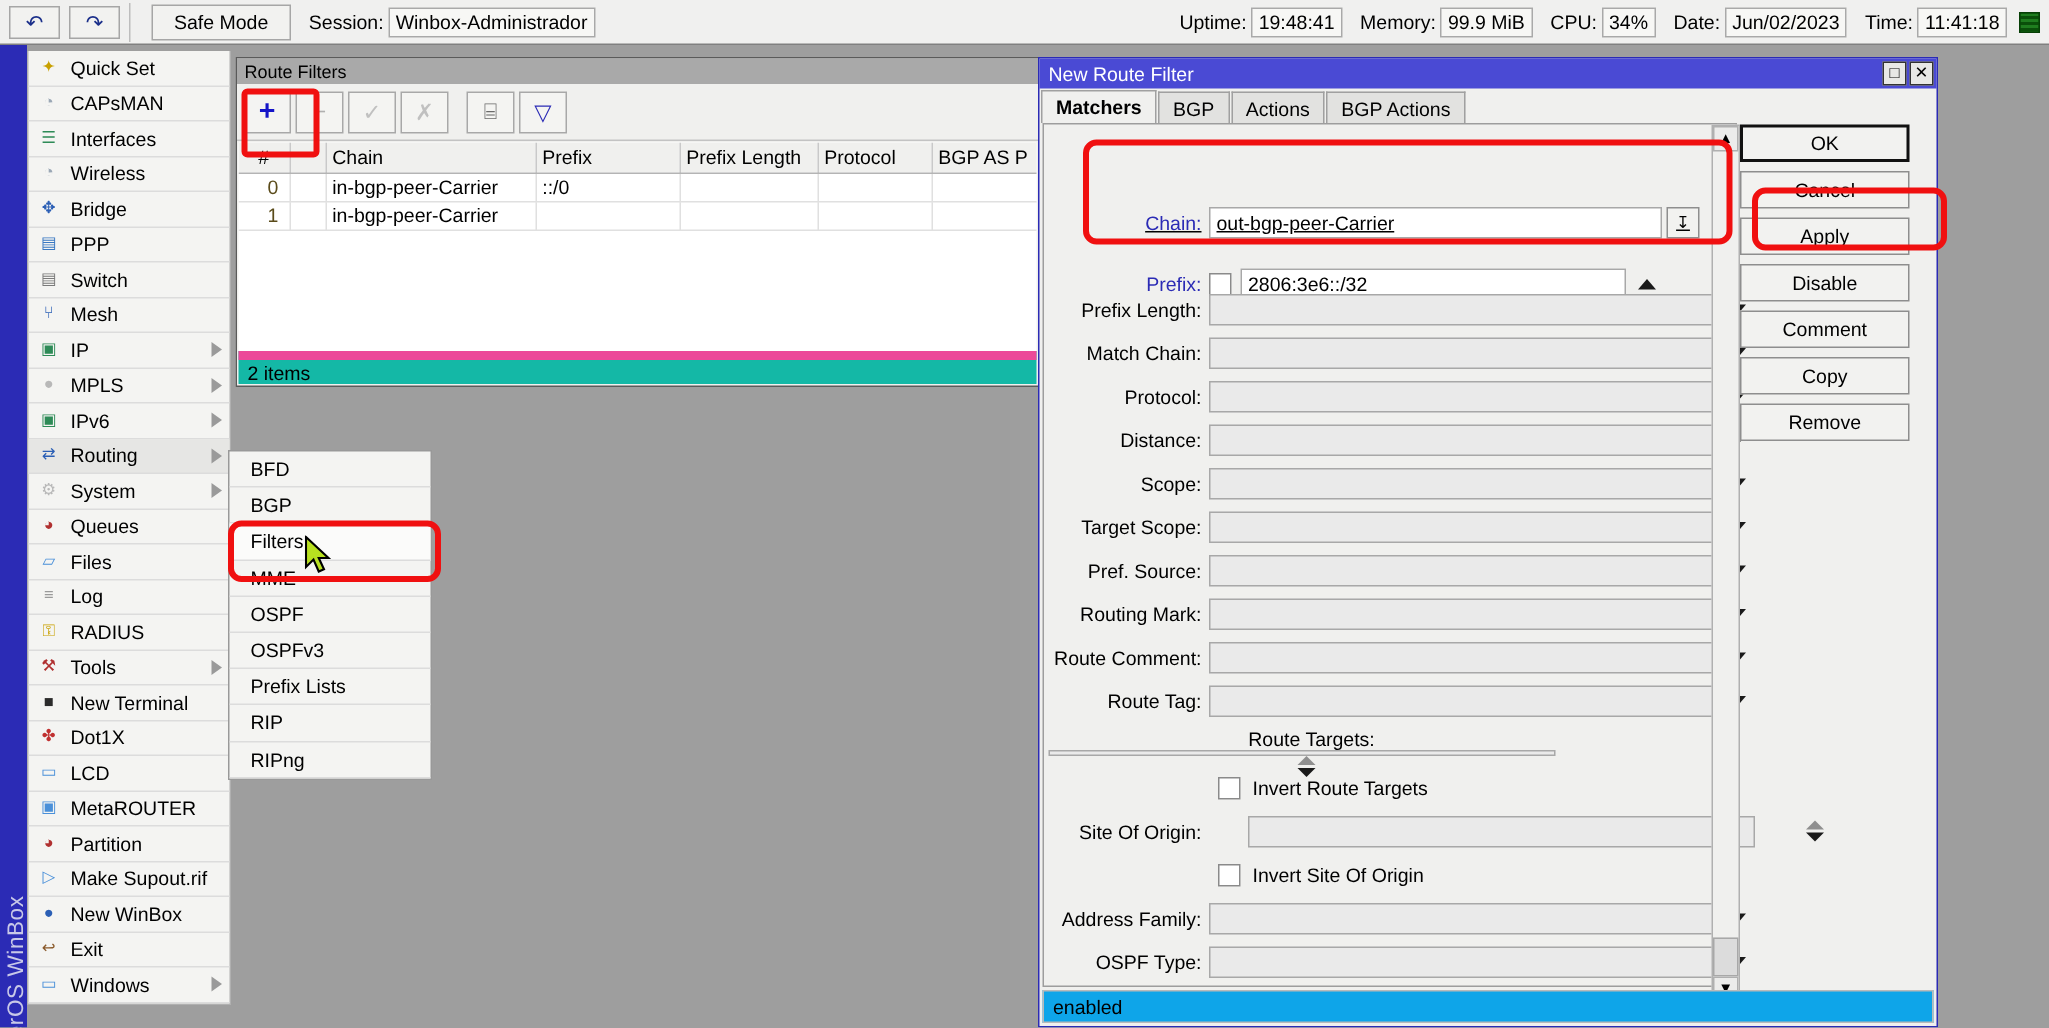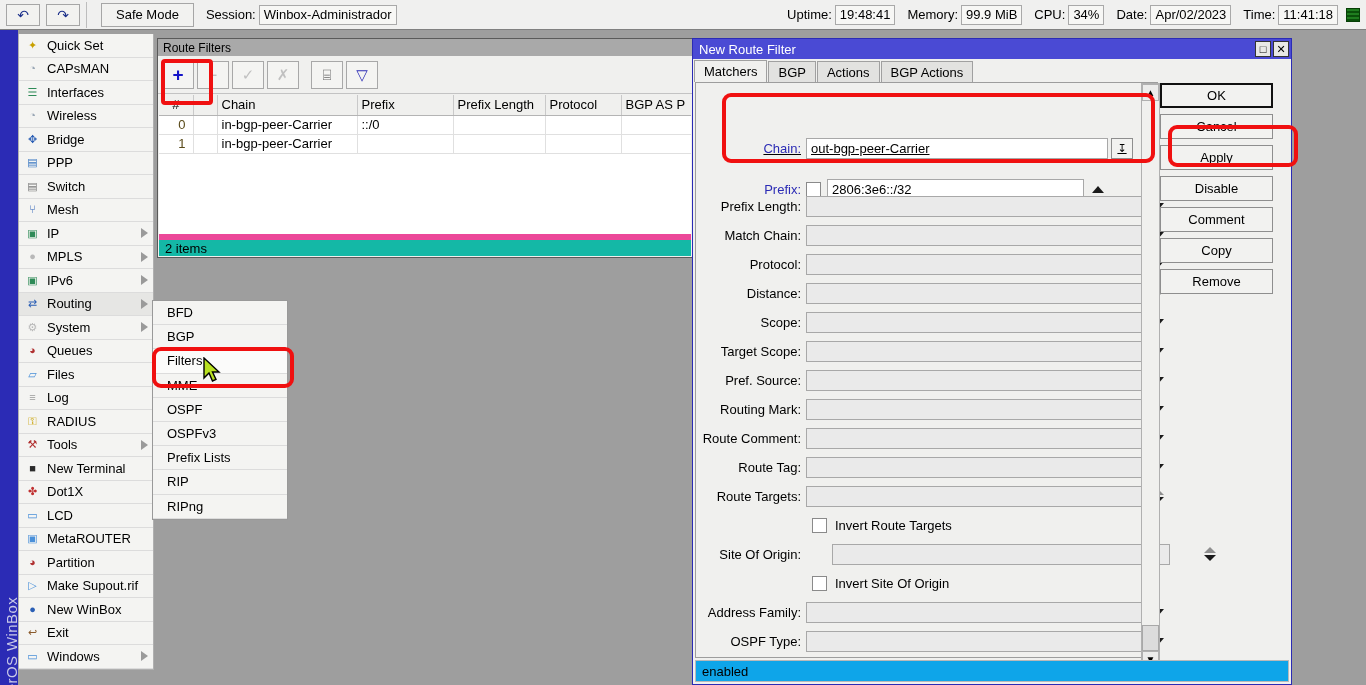--- a/index.html
+++ b/index.html
@@ -141,21 +141,21 @@
   }
   #nrf-tabs{
     position:absolute;left:1px;top:21px;height:22px;display:flex;
     align-items:flex-end;font-size:13px;
   }
   .tab{
     height:21px;padding:0 9px;background:#e2e2e0;border:1px solid #a0a0a0;
     border-bottom:none;margin-right:1px;display:flex;align-items:center;
     box-sizing:border-box;
   }
-  .tab.active{background:#f0f0ee;height:22px;font-weight:normal;}
+  .tab.active{background:#f0f0ee;height:22px;font-weight:bold;}
   #nrf-form{
     position:absolute;left:3px;top:43px;width:1160px;
   }
   .frow{
     position:absolute;left:0;height:22px;display:flex;align-items:center;
   }
   .flabel{
     width:107px;text-align:right;padding-right:5px;font-size:13px;
     box-sizing:border-box;
   }
@@ -241,21 +241,21 @@
   <div class="tb-field">Winbox-Administrador</div>
 
   <div id="topright">
     <div class="tb-label">Uptime:</div>
     <div class="tb-field">19:48:41</div>
     <div class="tb-label">Memory:</div>
     <div class="tb-field">99.9 MiB</div>
     <div class="tb-label">CPU:</div>
     <div class="tb-field">34%</div>
     <div class="tb-label">Date:</div>
-    <div class="tb-field">Apr/02/2023</div>
+    <div class="tb-field">Jun/02/2023</div>
     <div class="tb-label">Time:</div>
     <div class="tb-field">11:41:18</div>
     <div class="led"></div>
   </div>
 </div>
 
 <div id="brand">
   <span>RouterOS WinBox</span>
 </div>
 
@@ -580,21 +580,21 @@
             <span class="tri"></span>
           </div>
         </div>
         <div class="frow" style="top: 330px;">
           <div class="flabel">Route Tag:</div>
           <div class="finput wide"></div>
           <div class="caret">
             <span class="tri"></span>
           </div>
         </div>
-        <div class="frow" style="top: 359px;">
+        <div class="frow" style="top: 359px; flex-direction: column;">
           <div class="flabel">Route Targets:</div>
           <div class="finput wide"></div>
           <div class="spin">
             <span class="up"></span>
             <span class="dn"></span>
           </div>
         </div>
         <div class="frow" style="top: 417px; gap: 26px;">
           <div class="flabel">Site Of Origin:</div>
           <div class="finput wide"></div>

